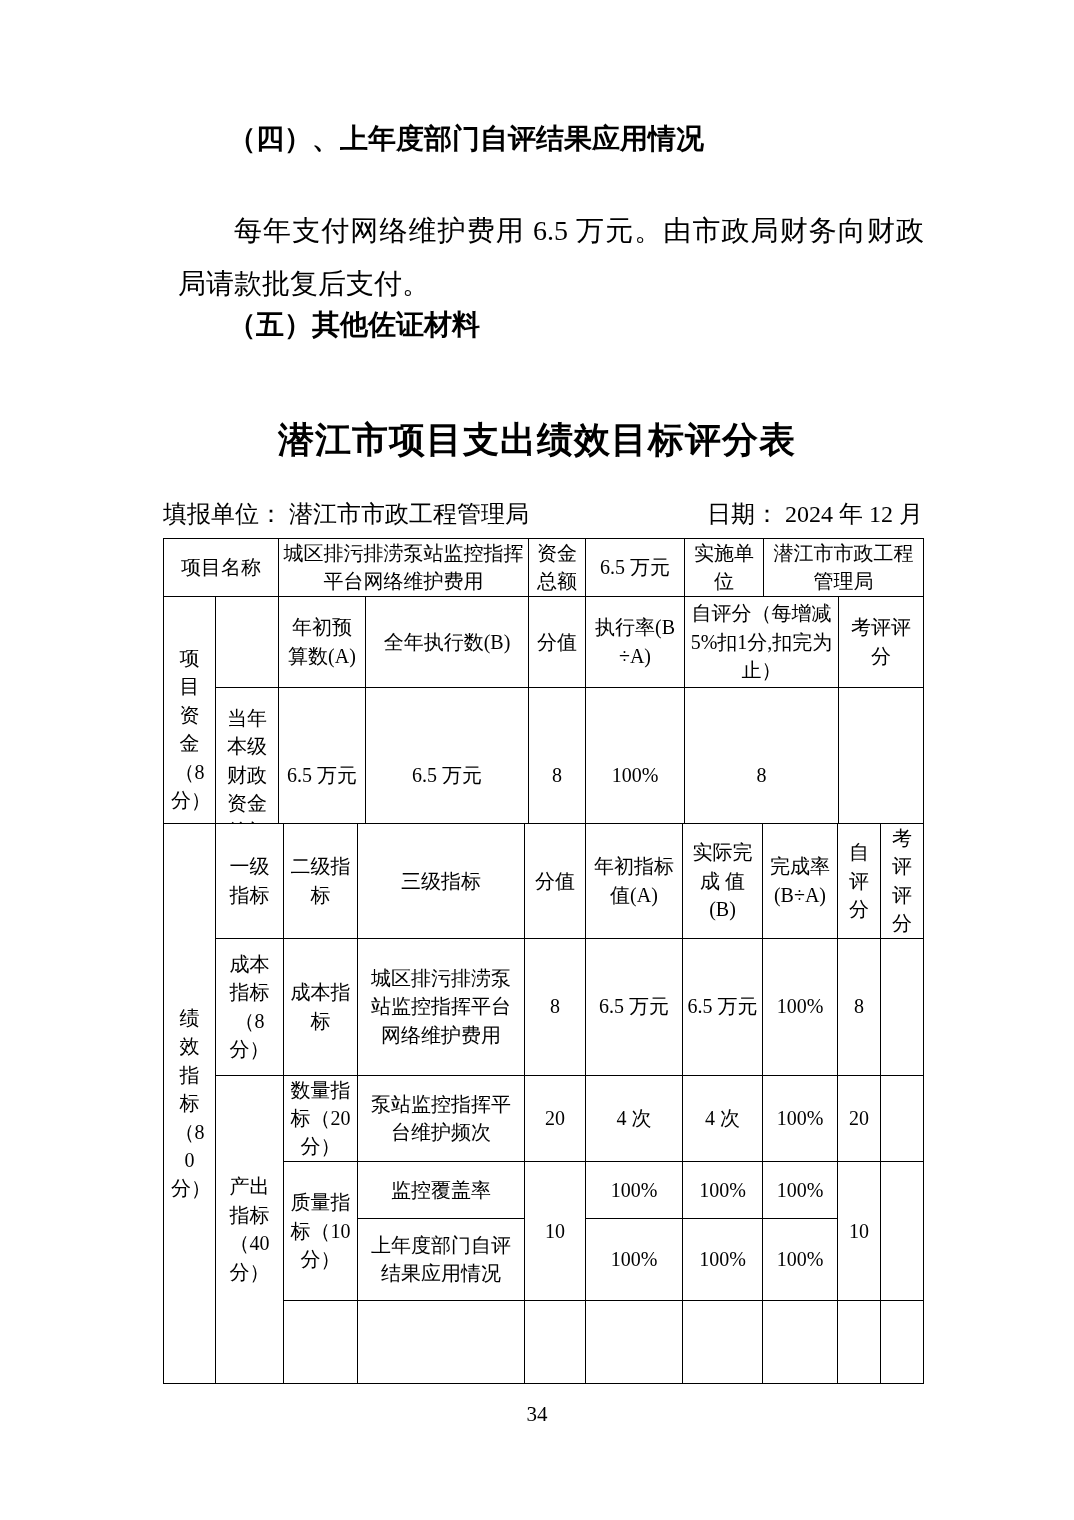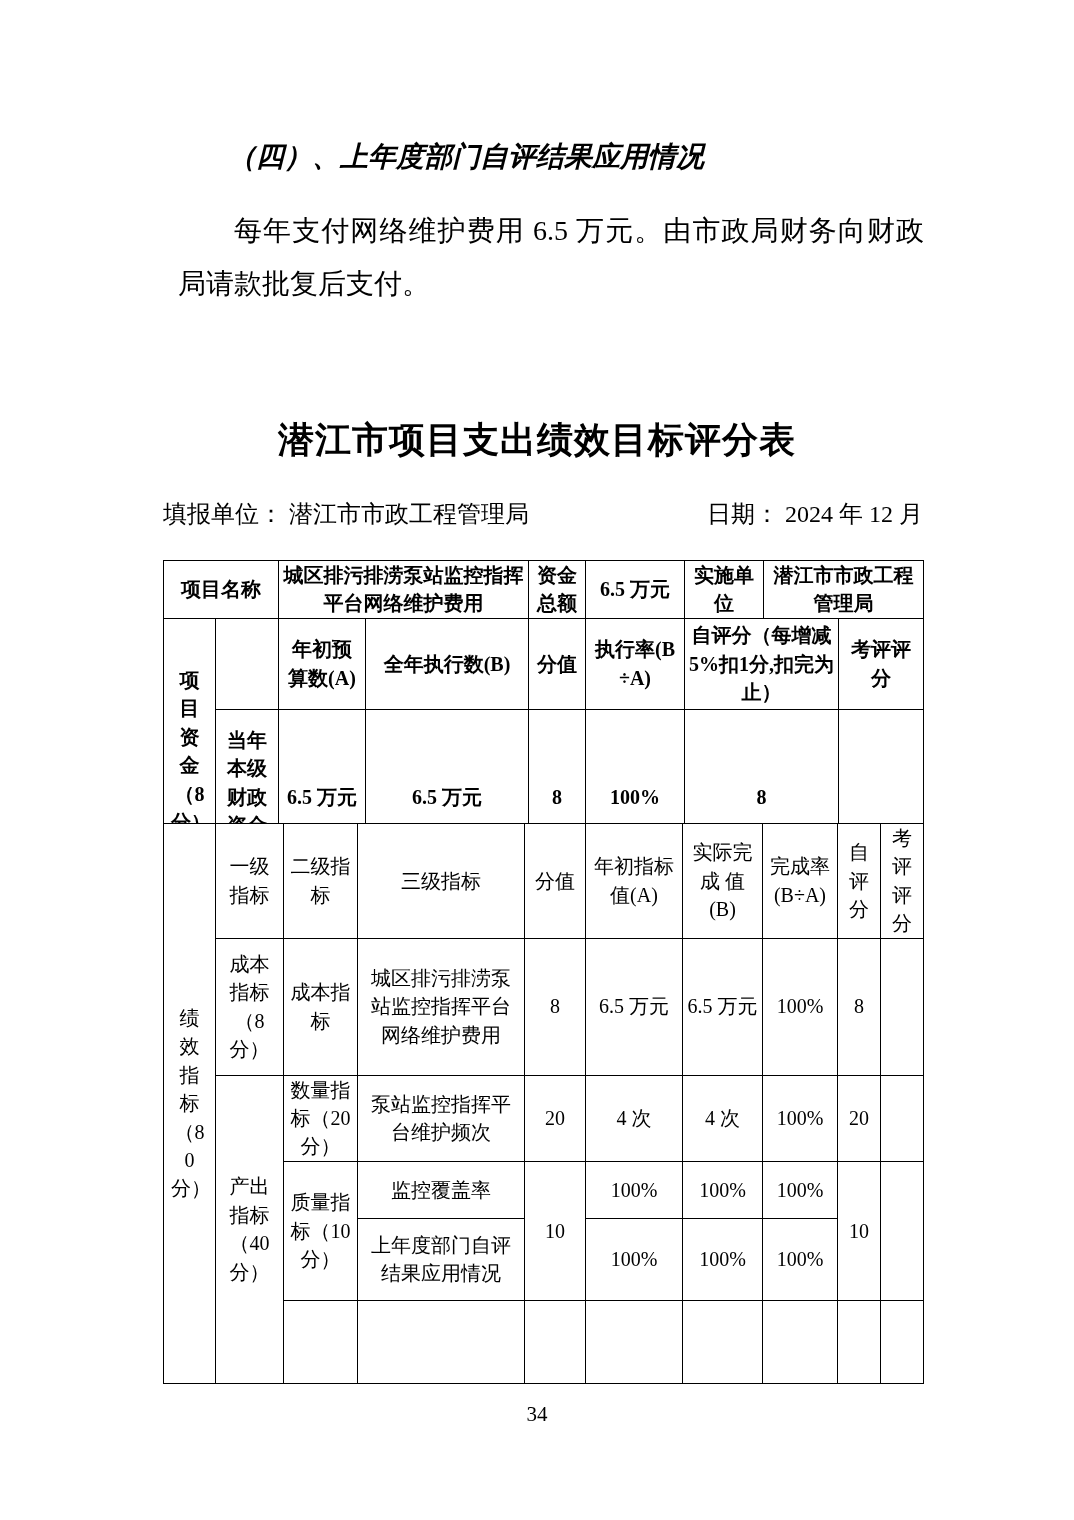--- a/index.html
+++ b/index.html
@@ -14,21 +14,21 @@
     overflow: hidden;
   }
   .h-sec {
     position: absolute;
     left: 228px;
     font-size: 28px;
     font-weight: bold;
     white-space: nowrap;
     margin: 0;
   }
-  .h-four { top: 138px; font-style: italic; }
+  .h-four { top: 120px; }
   .h-five { top: 306px; }
   .body-para {
     position: absolute;
     left: 166px;
     width: 746px;
     font-size: 28px;
     line-height: 53px;
     text-indent: 56px;
     text-align: justify;
     margin: 12px;
@@ -60,21 +60,21 @@
     white-space: nowrap;
   }
   .meta-group .lbl { margin-right: 6px; }
   .tbl {
     position: absolute;
     left: 163px;
     border-collapse: collapse;
     table-layout: fixed;
     background: #fff;
   }
-  .tbl-a { top: 560px; width: 760px; font-weight: bold; }
+  .tbl-a { top: 538px; width: 760px; }
   .tbl-b { top: 823px; width: 760px; }
   .tbl td {
     border: 1px solid #000;
     text-align: center;
     vertical-align: middle;
     font-size: 20px;
     line-height: 1.42;
     padding: 0 3px;
     word-break: break-all;
     overflow: hidden;
@@ -95,20 +95,21 @@
 </style>
 </head>
 <body>
 
 <div class="page">
 
   <h2 class="h-sec h-four">（四）、上年度部门自评结果应用情况</h2>
 
   <p class="body-para para-four">每年支付网络维护费用 6.5 万元。由市政局财务向财政局请款批复后支付。</p>
 
+  <h2 class="h-sec h-five">（五）其他佐证材料</h2>
 
 
   <h1 class="doc-title">潜江市项目支出绩效目标评分表</h1>
 
   <div class="meta-line">
     <span class="meta-group">
       <span class="lbl">填报单位：</span><span>潜江市市政工程管理局</span>
     </span>
     <span class="meta-group">
       <span class="lbl">日期：</span><span>2024 年 12 月</span>

